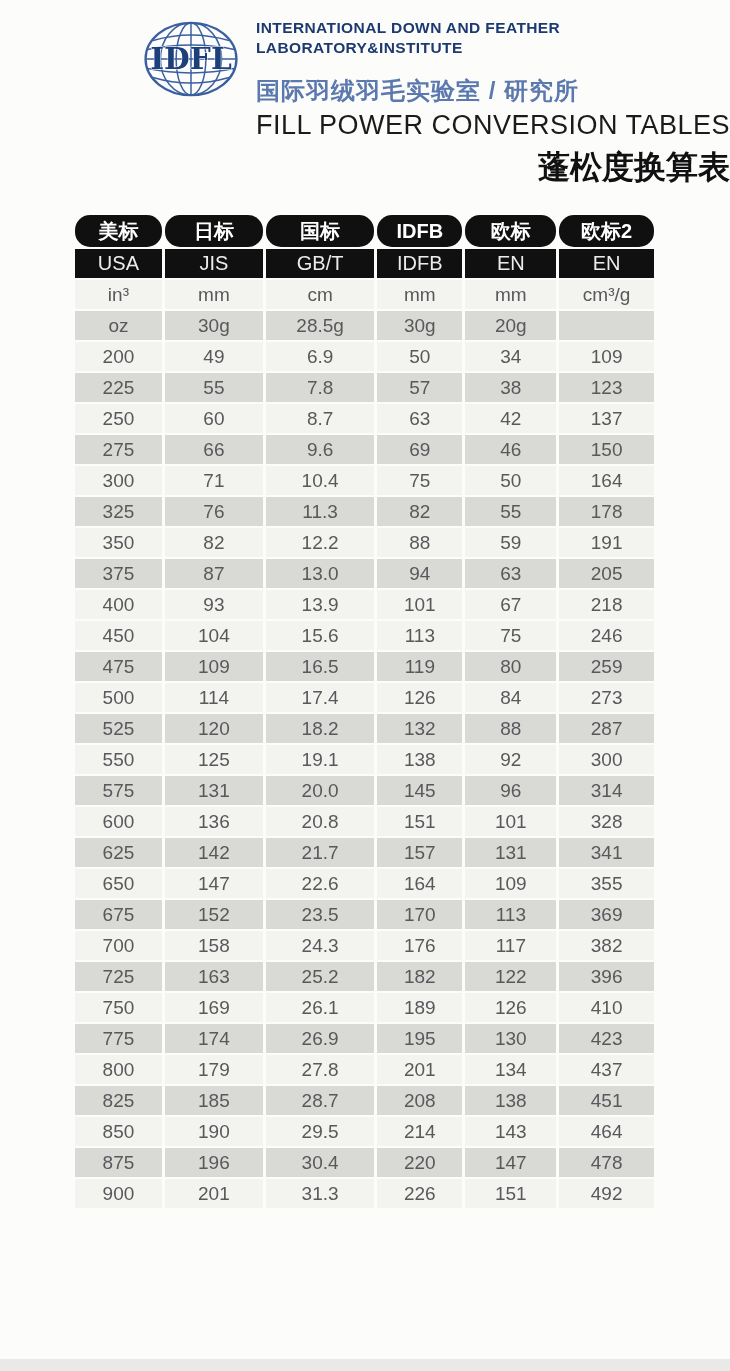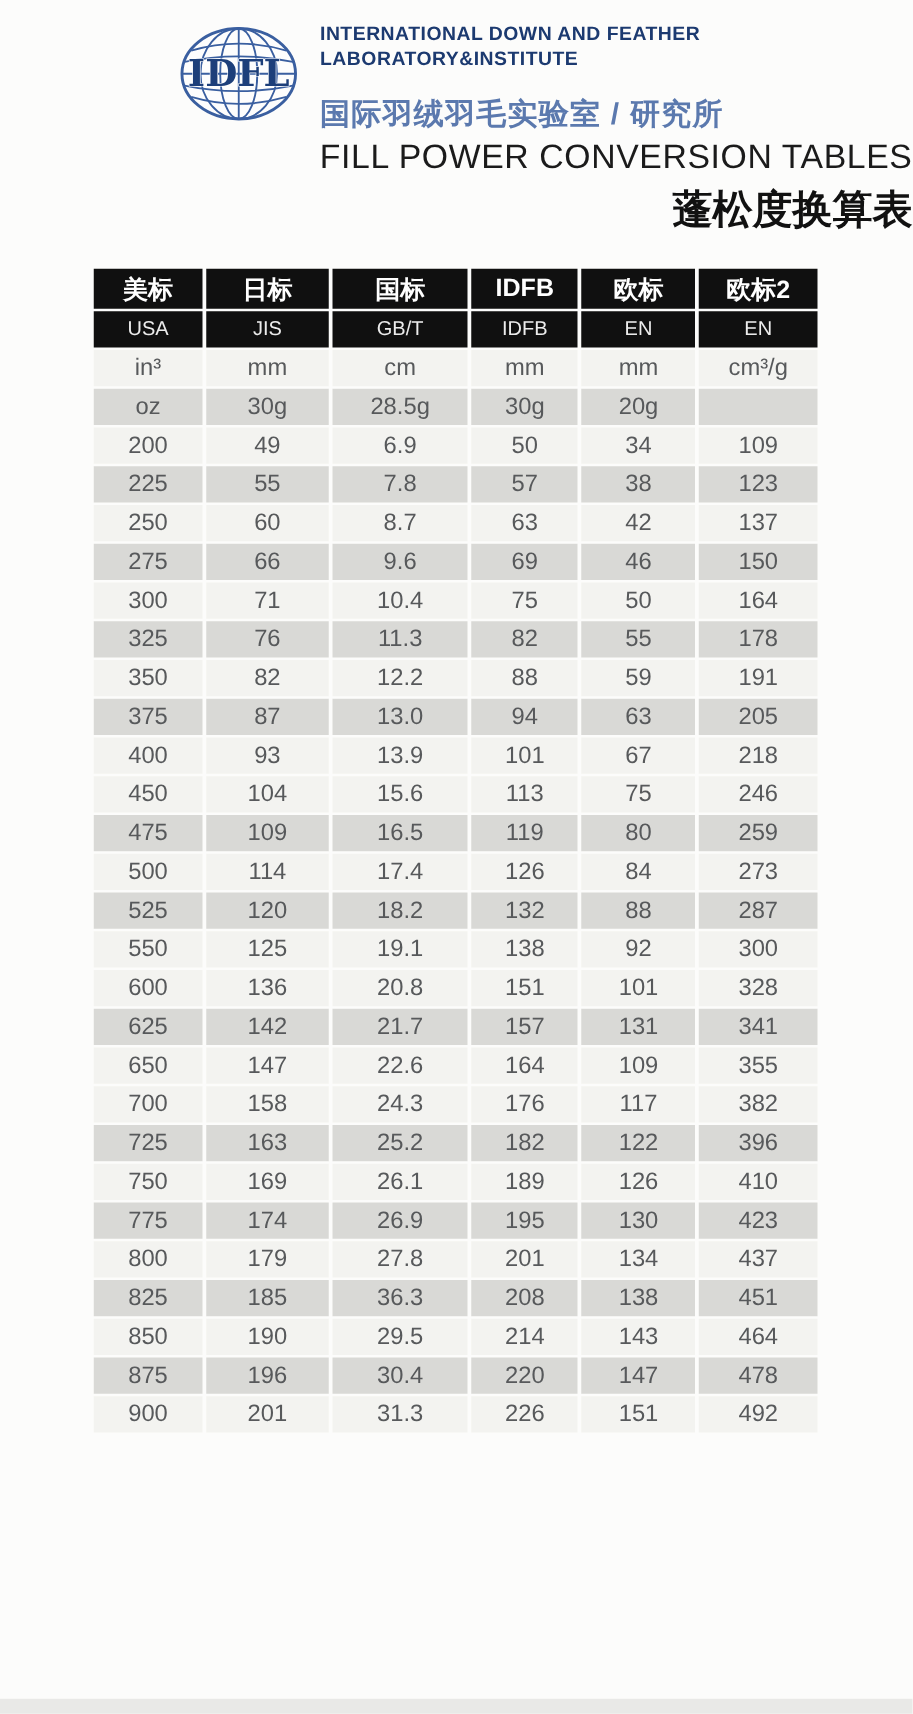--- a/index.html
+++ b/index.html
@@ -33,24 +33,24 @@
   table.fp{
     width:585px;table-layout:fixed;
     border-collapse:separate;border-spacing:3px 2px;
     background:#fcfcfb;
   }
   table.fp th, table.fp td{
     text-align:center;vertical-align:middle;
     padding:0;overflow:hidden;white-space:nowrap;
   }
   tr.hdr1 th{
-    background:#101010;color:#fff;font-size:20px;font-weight:bold;height:32px;
+    background:#101010;color:#fff;font-size:20px;font-weight:bold;height:32px;border-radius:15px;
   }
   tr.hdr2 th{
-    background:#101010;color:#ececec;font-size:16px;font-weight:normal;height:29px;
+    background:#101010;color:#ececec;font-size:20px;font-weight:normal;height:29px;
   }
   table.fp tbody td{
     height:29px;font-size:19px;color:#57595b;
   }
   tr.light td{background:#f3f3f0;}
   tr.dark td{background:#d9d9d6;}
   
   .footer-band{
     position:absolute;left:0;bottom:0;width:730px;height:12px;background:#e9e9e7;
   }
@@ -235,20 +235,28 @@
           <td>287</td>
         </tr>
         <tr class="light">
           <td>550</td>
           <td>125</td>
           <td>19.1</td>
           <td>138</td>
           <td>92</td>
           <td>300</td>
         </tr>
+        <tr class="dark">
+          <td>575</td>
+          <td>131</td>
+          <td>20.0</td>
+          <td>145</td>
+          <td>96</td>
+          <td>314</td>
+        </tr>
         <tr class="light">
           <td>600</td>
           <td>136</td>
           <td>20.8</td>
           <td>151</td>
           <td>101</td>
           <td>328</td>
         </tr>
         <tr class="dark">
           <td>625</td>
@@ -259,20 +267,28 @@
           <td>341</td>
         </tr>
         <tr class="light">
           <td>650</td>
           <td>147</td>
           <td>22.6</td>
           <td>164</td>
           <td>109</td>
           <td>355</td>
         </tr>
+        <tr class="dark">
+          <td>675</td>
+          <td>152</td>
+          <td>23.5</td>
+          <td>170</td>
+          <td>113</td>
+          <td>369</td>
+        </tr>
         <tr class="light">
           <td>700</td>
           <td>158</td>
           <td>24.3</td>
           <td>176</td>
           <td>117</td>
           <td>382</td>
         </tr>
         <tr class="dark">
           <td>725</td>
@@ -302,21 +318,21 @@
           <td>800</td>
           <td>179</td>
           <td>27.8</td>
           <td>201</td>
           <td>134</td>
           <td>437</td>
         </tr>
         <tr class="dark">
           <td>825</td>
           <td>185</td>
-          <td>36.3</td>
+          <td>28.7</td>
           <td>208</td>
           <td>138</td>
           <td>451</td>
         </tr>
         <tr class="light">
           <td>850</td>
           <td>190</td>
           <td>29.5</td>
           <td>214</td>
           <td>143</td>

